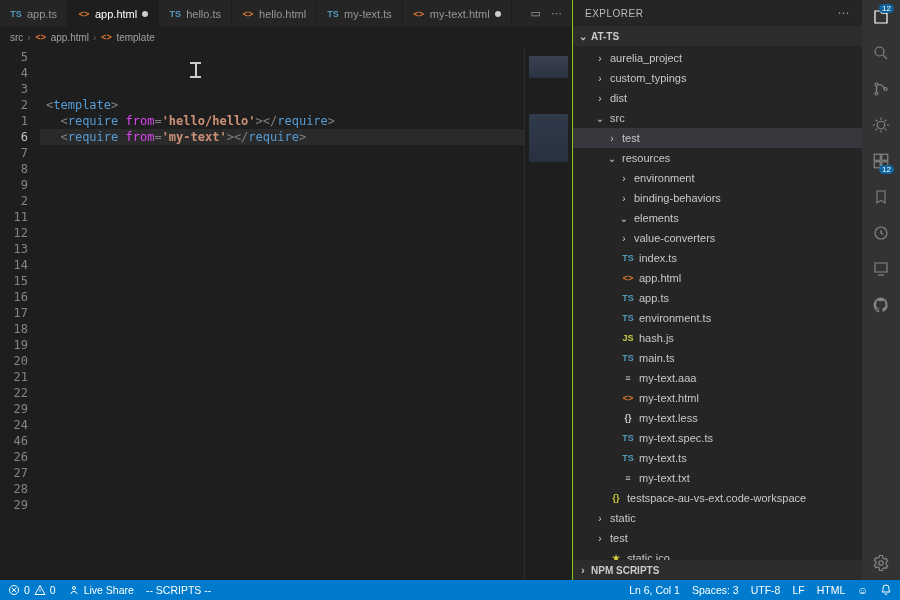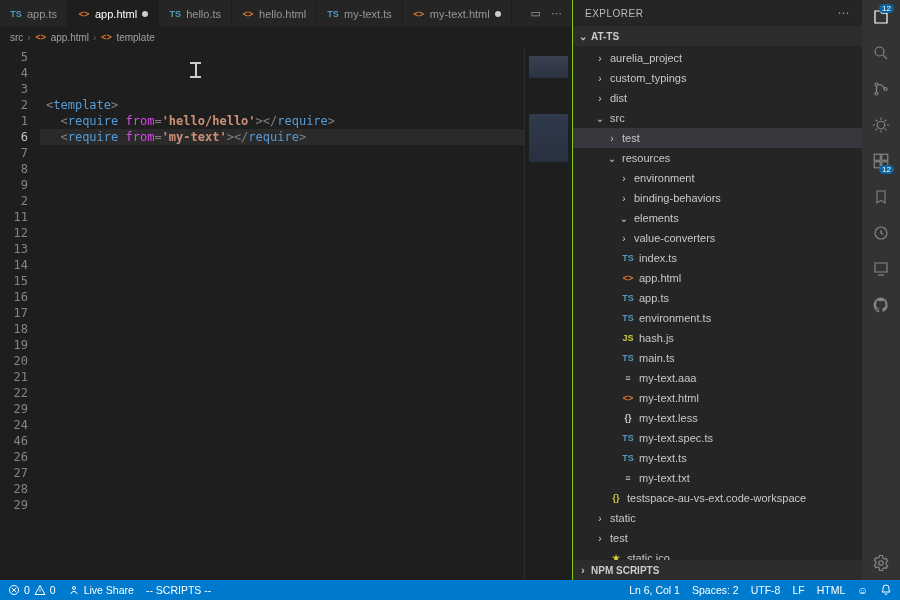--- a/index.html
+++ b/index.html
@@ -413,21 +413,21 @@
   <span class="status-item">
     <svg width="12" height="12" viewBox="0 0 24 24" fill="none" stroke="currentColor" stroke-width="2">
         <circle cx="12" cy="8" r="3"></circle>
         <path d="M6 20c0-3 3-5 6-5s6 2 6 5"></path>
       </svg>
     <span>Live Share</span>
   </span>
   <span class="status-item">-- SCRIPTS --</span>
   <span class="grow"></span>
   <span class="status-item">Ln 6, Col 1</span>
-  <span class="status-item">Spaces: 2</span>
+  <span class="status-item">Spaces: 3</span>
   <span class="status-item">UTF-8</span>
   <span class="status-item">LF</span>
   <span class="status-item">HTML</span>
   <span class="status-item">☺</span>
   <span class="status-item">
     <svg width="12" height="12" viewBox="0 0 24 24" fill="none" stroke="currentColor" stroke-width="2">
         <path d="M6 8a6 6 0 1112 0v5l2 3H4l2-3zM10 19a2 2 0 004 0"></path>
       </svg>
   </span>
 </div>

